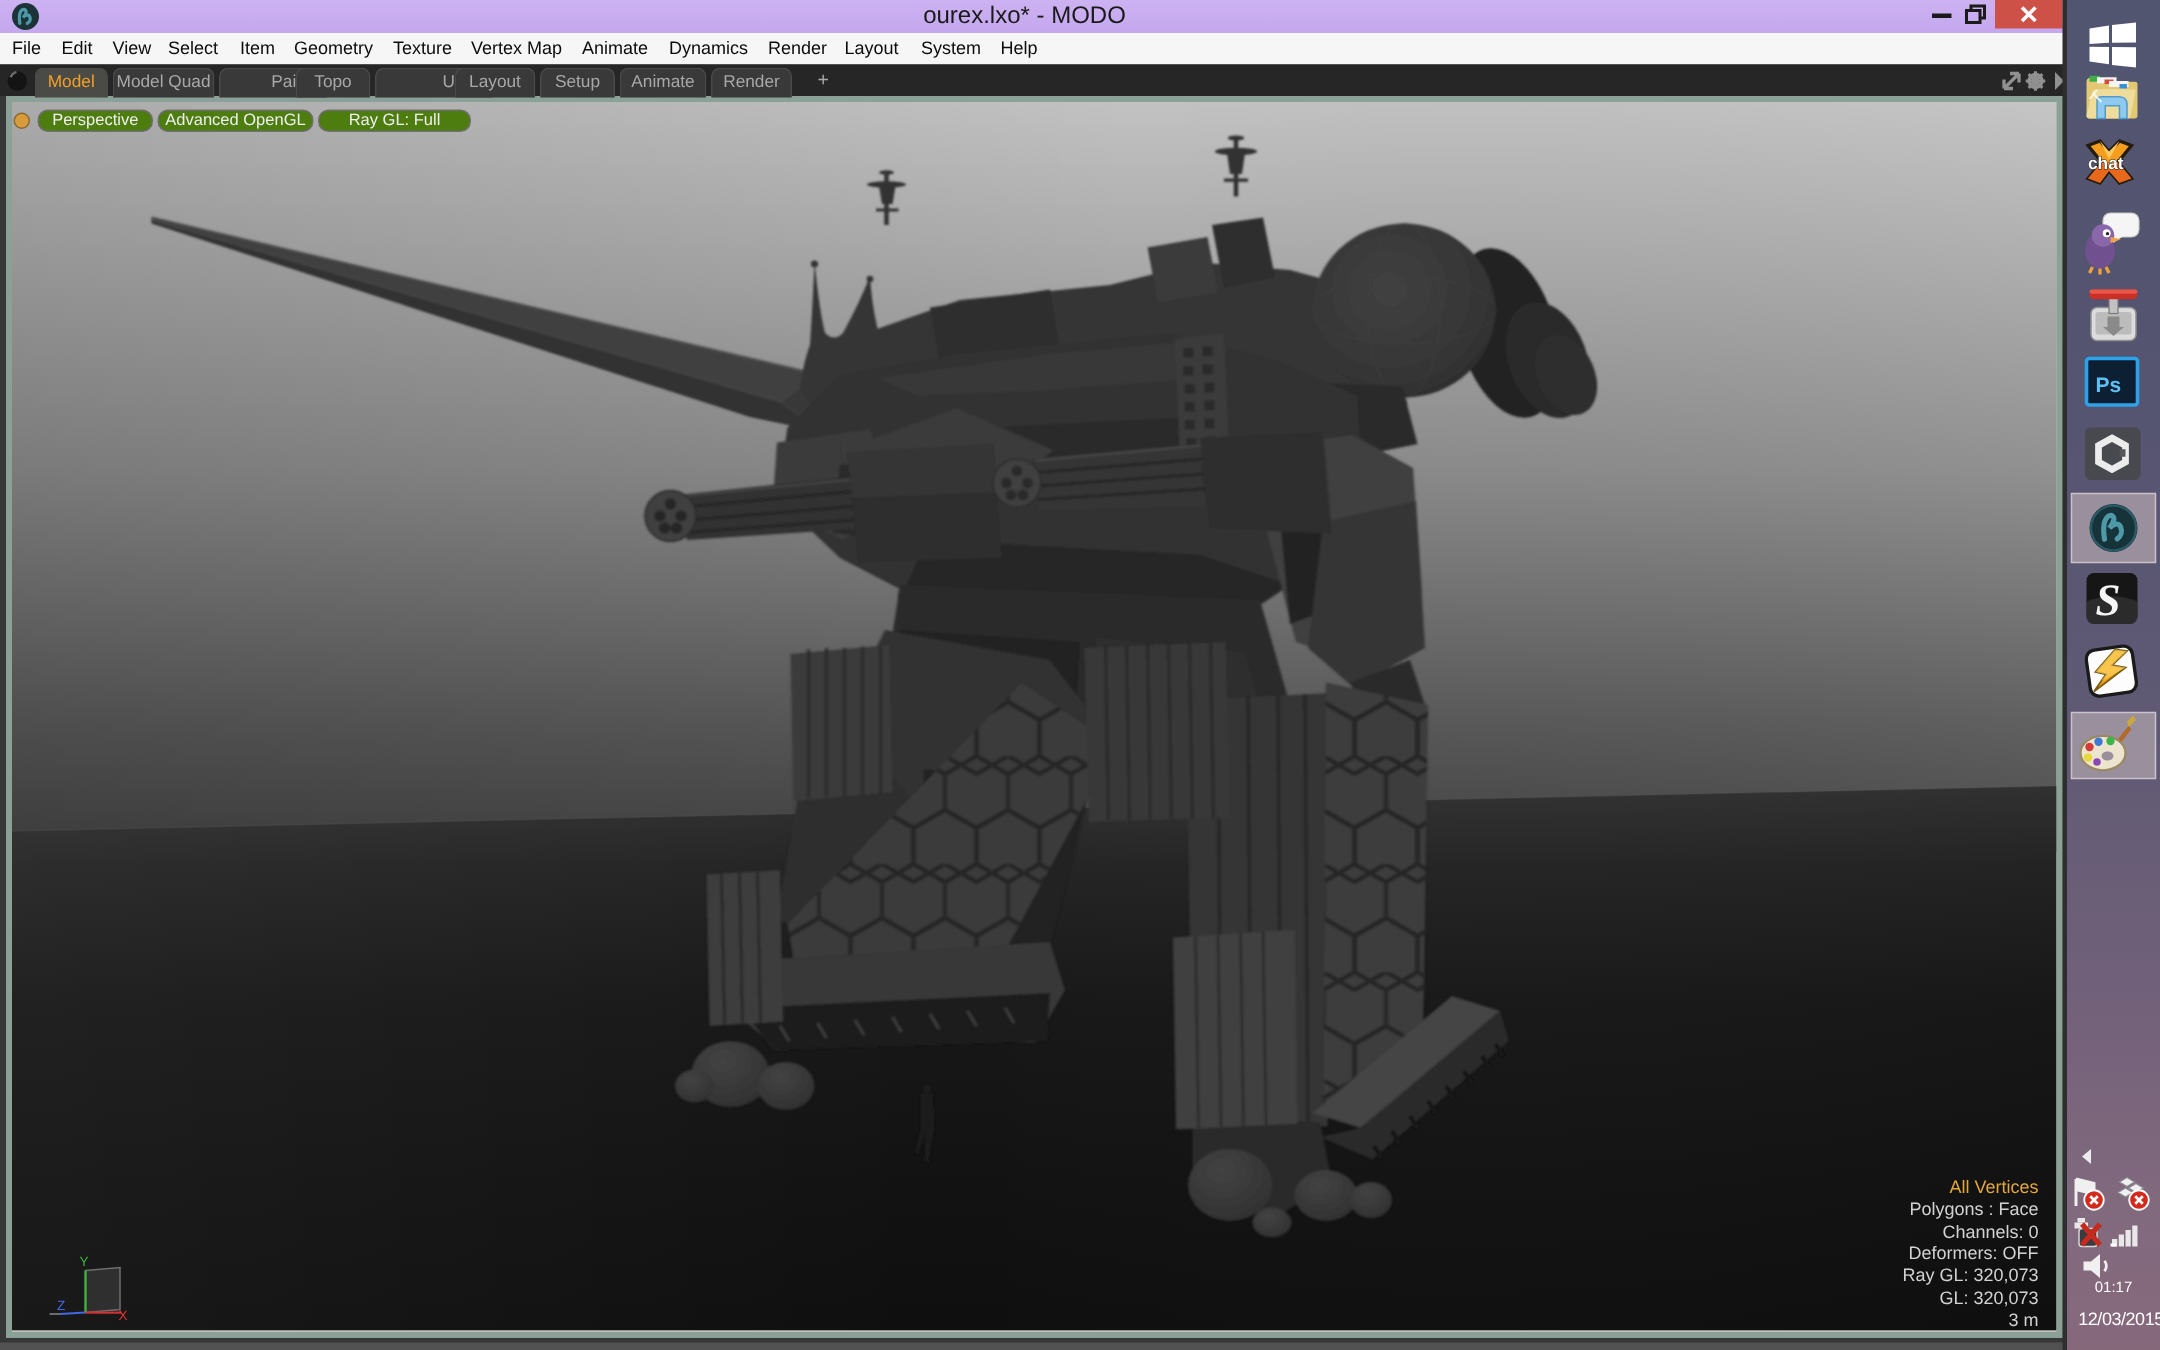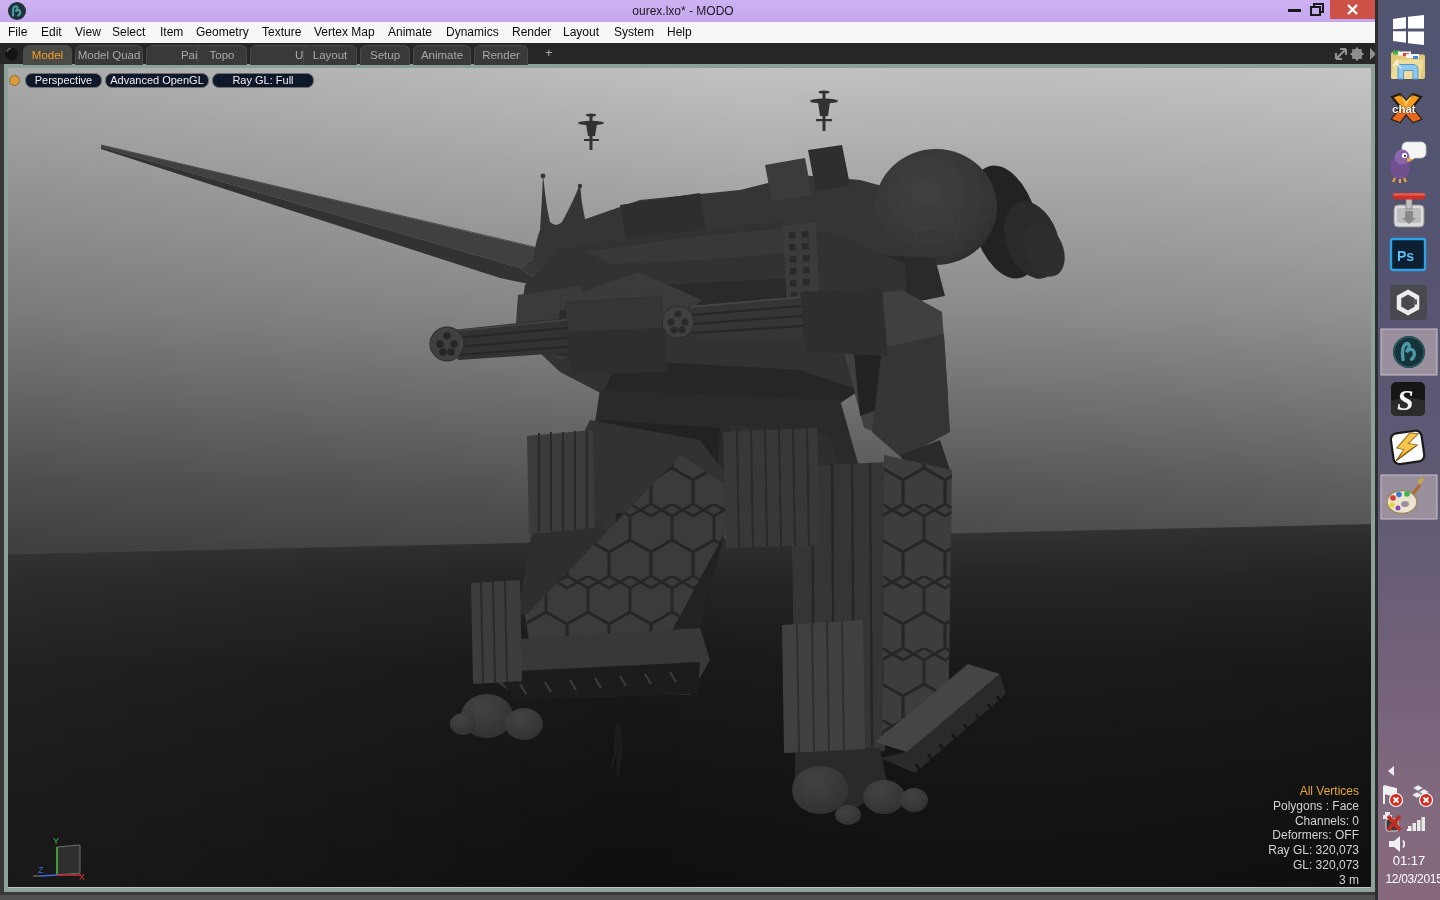--- a/index.html
+++ b/index.html
@@ -2,44 +2,44 @@
 <html><head>
 <meta charset="utf-8">
 <style>
   html,body{margin:0;padding:0;}
   body{width:1440px;height:900px;overflow:hidden;background:#000;font-family:"Liberation Sans",sans-serif;}
   #page{position:relative;width:1440px;height:900px;}
   
   #titlebar{position:absolute;left:0;top:0;width:1378px;height:22px;
     background:linear-gradient(#cdb2f2,#c4a7ee);}
   #title-text{position:absolute;left:0;top:0;width:1366px;height:22px;line-height:22px;
-    text-align:center;font-size:12px;color:#1a1a1a;}
+    text-align:center;font-size:16px;color:#1a1a1a;}
   #menubar{position:absolute;left:0;top:22px;width:1394px;height:21px;background:#f6f6f6;
     font-size:12px;color:#0c0c0c;}
   #menubar span{position:absolute;top:3px;}
   #tabbar{position:absolute;left:0;top:43px;width:1378px;height:21px;background:#262626;}
   .tab{position:absolute;top:2px;height:19px;background:#393939;border:1px solid #4a4a4a;border-bottom:none;
     border-radius:6px 6px 0 0;color:#a8a8a8;font-size:11.5px;text-align:center;line-height:18px;}
   .tab.active{background:#4a4a47;color:#f49f27;}
   #mainbg{position:absolute;left:0;top:64px;width:1378px;height:836px;background:#373737;}
   #vframe{position:absolute;left:4px;top:64px;width:1363px;height:820px;
     border:4px solid #8ba096;background:#c0c0c0;}
   #viewport{position:absolute;left:8px;top:68px;width:1363px;height:819px;}
   
   .pill{position:absolute;top:73px;height:13px;border:1px solid #6e6e6e;border-radius:7px;
-    background:#0f172a;color:#efefef;font-size:11px;text-align:center;line-height:13px;}
+    background:#4d7c0f;color:#efefef;font-size:11px;text-align:center;line-height:13px;}
   #dot{position:absolute;left:9px;top:75px;width:9px;height:9px;border-radius:50%;
     background:#d99c3c;border:1px solid #8a6a30;}
   
   #vstat{position:absolute;right:81px;top:784px;text-align:right;font-size:12px;line-height:14.8px;color:#d2d2d2;}
   #vstat .hl{color:#e3a73a;}
   
   #taskbar{position:absolute;left:1378px;top:0;width:62px;height:900px;
     background:linear-gradient(#515570,#555471 30%,#605a74 55%,#73617a 75%,#826a7e 90%,#86687b);}
-  #clock{position:absolute;left:1378px;top:853px;width:62px;text-align:center;color:#fff;font-size:13px;}
+  #clock{position:absolute;left:1378px;top:853px;width:62px;text-align:center;color:#fff;font-size:10px;}
   #tdate{position:absolute;left:1378px;top:872px;width:72px;text-align:center;color:#fff;font-size:12px;letter-spacing:-0.3px;}
 </style>
 </head>
 <body>
 <div id="page">
   <div id="mainbg"></div>
   <div id="vframe"></div>
   <div id="titlebar">
     <div id="title-text">ourex.lxo* - MODO</div>
     <svg width="1378" height="22" style="position:absolute;left:0;top:0">

